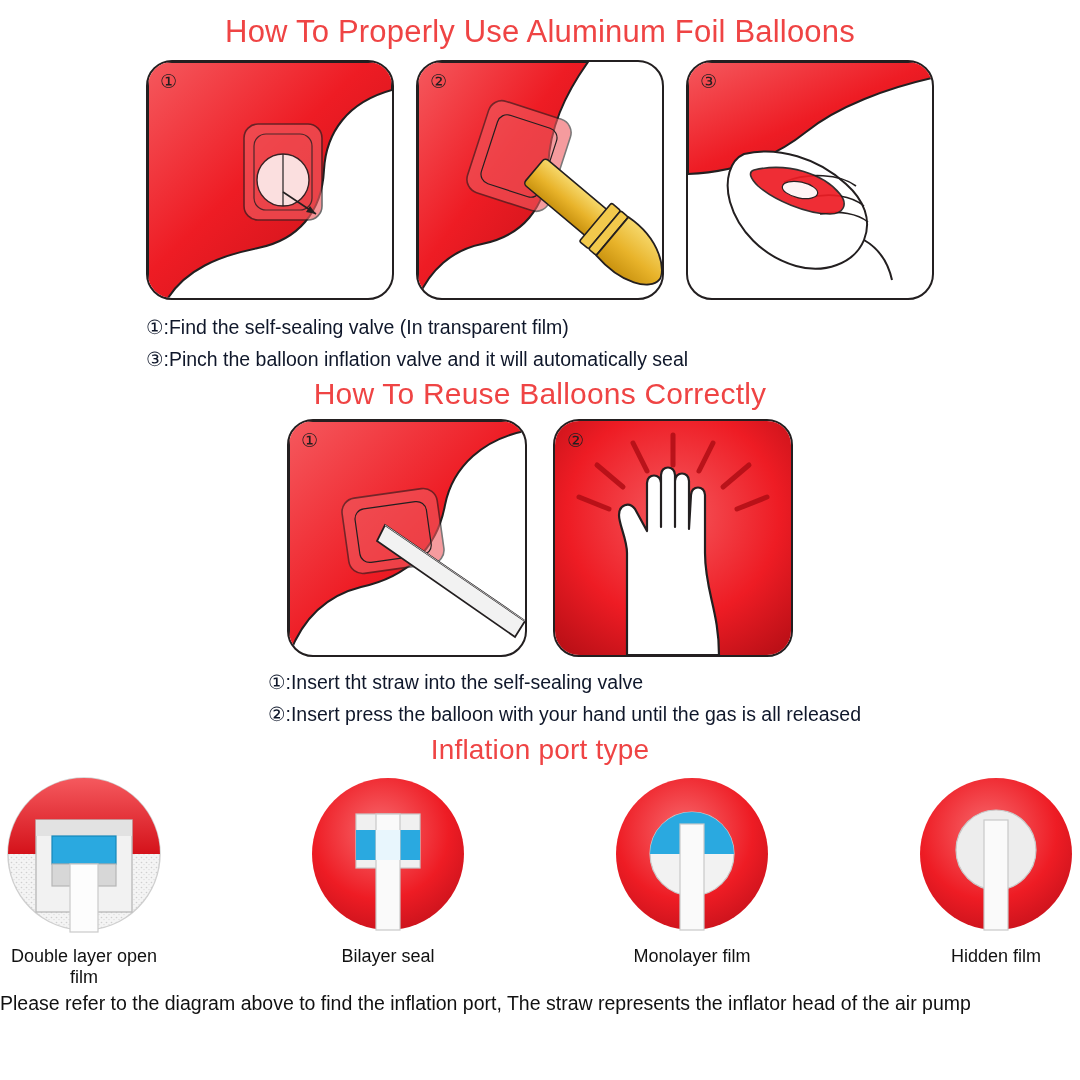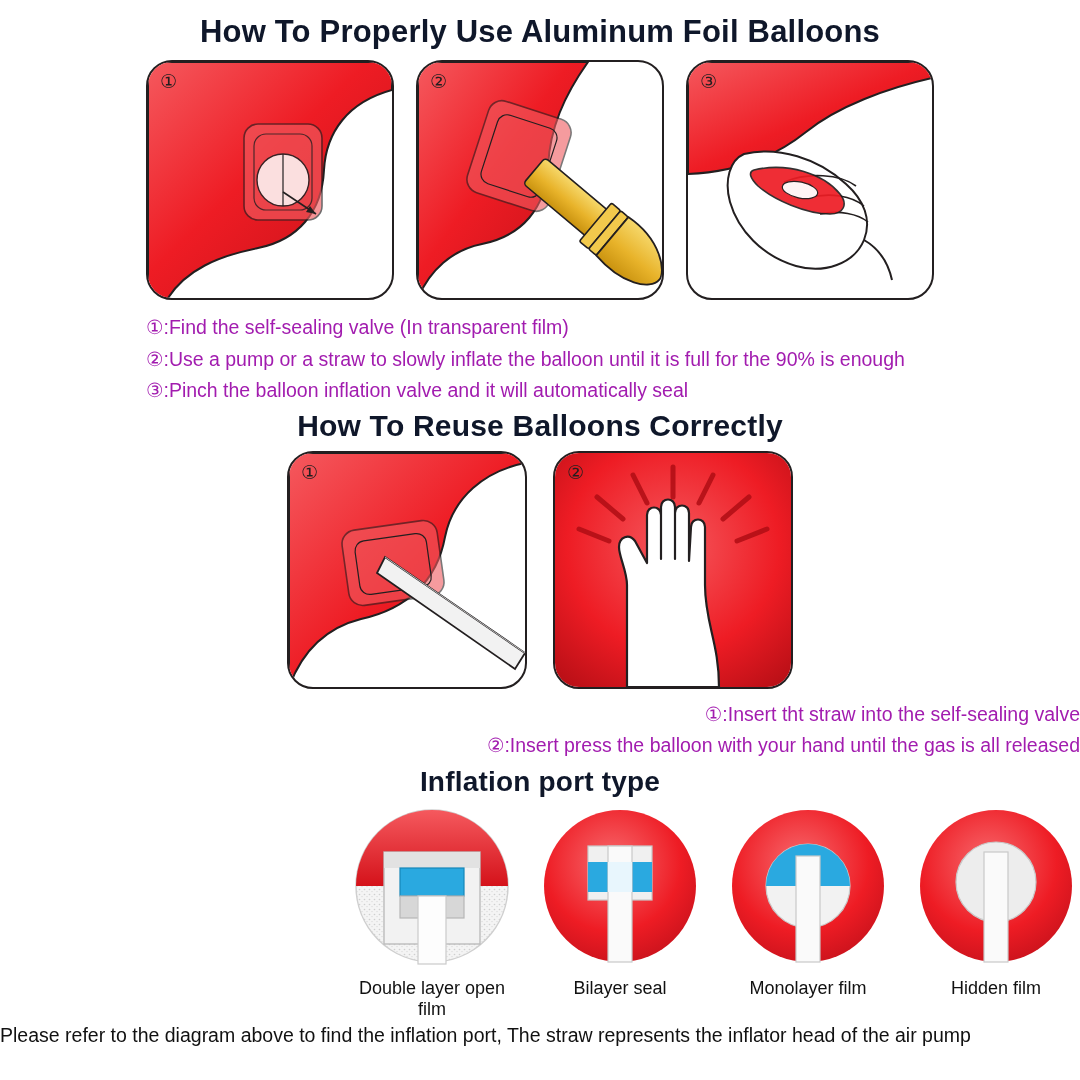--- a/index.html
+++ b/index.html
@@ -11,22 +11,22 @@
     overflow: hidden;
   }
   .page {
     position: relative;
     width: 1080px; height: 1080px;
     background: #fff;
   }
   
   .heading {
     text-align: center;
-    font-weight: bold;
-    color: #0f172a;
+    font-weight: normal;
+    color: #ef4444;
     letter-spacing: 0.2px;
   }
   #h1 { font-size: 31px; margin-top: 14px; }
   #h2 { font-size: 30px; margin-top: 6px; }
   #h3 { font-size: 28px; margin-top: 4px; }
 
   
   .row { display: flex; justify-content: center; align-items: flex-start; }
   .panel {
     position: relative;
@@ -40,27 +40,27 @@
     position: absolute;
     font-size: 19px;
     color: #231f20;
     font-family: "DejaVu Sans", sans-serif;
     z-index: 5;
   }
 
   
   .captions {
     font-size: 19.5px;
-    color: #a21caf;
+    color: #0f172a;
     line-height: 1.62;
   }
   .captions div { white-space: nowrap; }
 
   
-  .ports { display: flex; justify-content: flex-end; gap: 20px; margin-top: 10px; }
+  .ports { display: flex; justify-content: space-between; gap: 20px; margin-top: 10px; }
   .port { width: 168px; text-align: center; }
   .port .cap { font-size: 18px; color: #111; margin-top: 6px; }
   .footnote {
     text-align: left;
     font-size: 19.5px;
     color: #111;
     margin-top: 4px;
   }
 </style>
 </head>
@@ -138,21 +138,20 @@
         <path d="M132,152 C152,148 170,152 180,160" fill="none" stroke="#231f20" stroke-width="1.6"></path>
         <path d="M66,108 C100,100 136,112 152,132 C160,142 156,152 142,152 C118,152 86,138 70,124 C62,116 60,110 66,108 Z" fill="#ee1c24" stroke="#231f20" stroke-width="1.6" opacity="0.92"></path>
         <ellipse cx="112" cy="128" rx="18" ry="8" fill="#fff" stroke="#231f20" stroke-width="1.2" opacity="0.95" transform="rotate(12 112 128)"></ellipse>
         <path d="M176,178 C190,186 200,200 204,218" fill="none" stroke="#231f20" stroke-width="2"></path>
       </svg>
     </div>
   </div>
 
   <div class="captions" style="margin:12px 0 0 146px;">
     <div>①:Find the self-sealing valve (In transparent film)</div>
-    <div>②:Use a pump or a straw to slowly inflate the balloon until it is full for the 90% is enough</div>
     <div>③:Pinch the balloon inflation valve and it will automatically seal</div>
   </div>
 
   <div class="heading" id="h2" style="margin-top:2px;">How To Reuse Balloons Correctly</div>
 
   <div class="row" style="margin-top:8px; gap:26px;">
 
     <div class="panel" style="width:240px;height:238px;">
       <span class="badge" style="left:12px;top:8px;">①</span>
       <svg width="236" height="234" viewBox="0 0 236 234">
@@ -191,21 +190,21 @@
           <line x1="68" y1="66" x2="42" y2="44"></line>
           <line x1="168" y1="66" x2="194" y2="44"></line>
           <line x1="54" y1="88" x2="24" y2="76"></line>
           <line x1="182" y1="88" x2="212" y2="76"></line>
         </g>
         <path d="M72,234 L72,132 C72,118 64,104 64,94 C64,84 74,80 80,88 L92,110 L92,62 C92,52 106,52 106,62 L106,106 L106,54 C106,44 120,44 120,54 L120,106 L120,60 C120,50 134,50 134,60 L134,108 L136,74 C136,64 150,64 150,74 L150,132 C150,170 164,190 164,234 Z" fill="#fff" stroke="#231f20" stroke-width="2.2" stroke-linejoin="round"></path>
       </svg>
     </div>
   </div>
 
-  <div class="captions" style="margin:10px 0 0 268px;text-align:right;">
+  <div class="captions" style="margin:10px 16px 0 268px;">
     <div>①:Insert tht straw into the self-sealing valve</div>
     <div>②:Insert press the balloon with your hand until the gas is all released</div>
   </div>
 
   <div class="heading" id="h3" style="margin-top:4px;">Inflation port type</div>
 
   <div class="ports">
 
     <div class="port">
       <svg width="168" height="160" viewBox="0 0 168 160">

